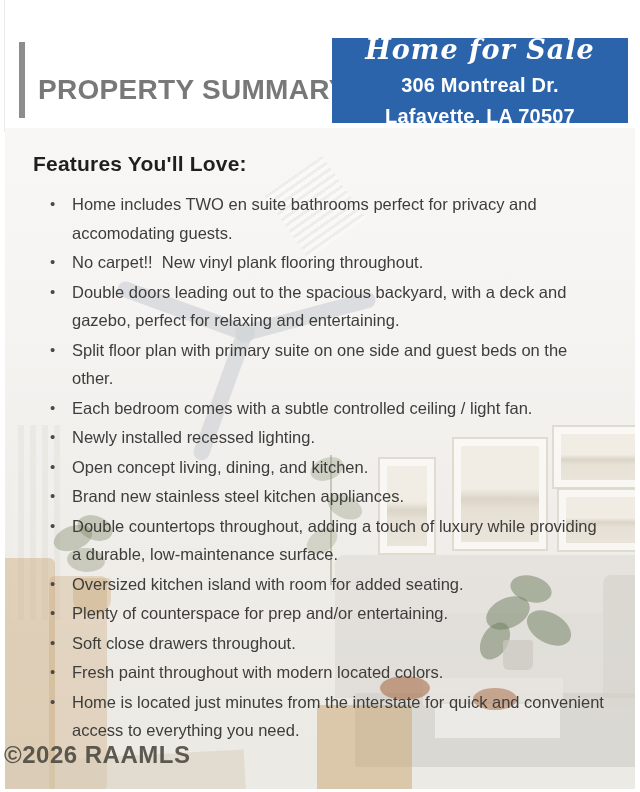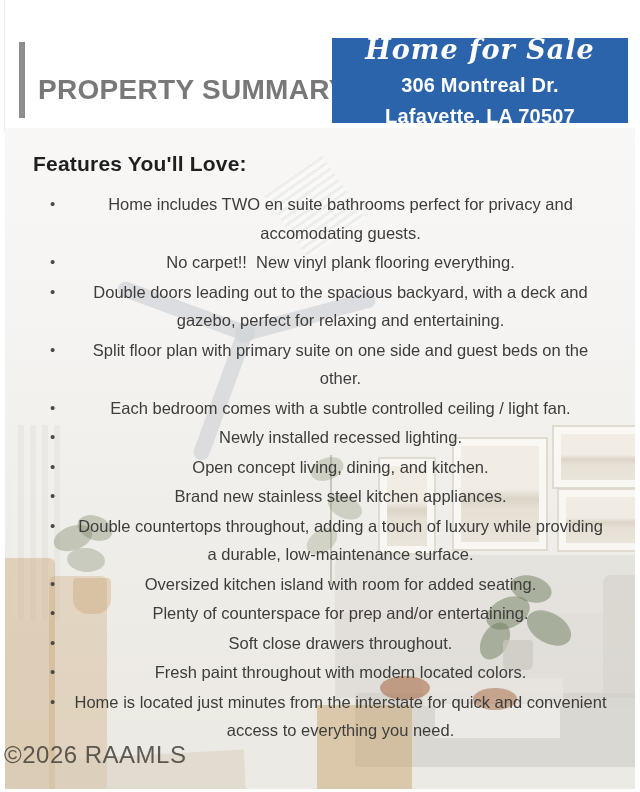--- a/index.html
+++ b/index.html
@@ -89,26 +89,26 @@
   .content{position:absolute;left:0;top:128px;width:640px;z-index:2;padding-left:9px;}
   .features-heading{
     margin:24px 0 0 24px;font-size:21px;font-weight:bold;color:#1f1f1f;letter-spacing:.2px;
   }
   .features-list{margin:14px 0 0 0;padding:0 0 0 41px;list-style:none;}
   .features-list li{
     display:flex;align-items:flex-start;margin-bottom:1px;
     color:#3e3d3b;font-size:16.5px;line-height:28.5px;
   }
   .bullet{width:22px;flex:none;font-size:15px;color:#4a4a4a;}
-  .item-text{width:537px;white-space:pre-wrap;text-align:center;}
+  .item-text{width:537px;white-space:pre-wrap;}
 
   
   .watermark{
     position:absolute;left:4px;top:741px;z-index:3;
-    font-size:24px;font-weight:normal;color:#49463e;opacity:.88;letter-spacing:.5px;
+    font-size:24px;font-weight:bold;color:#49463e;opacity:.88;letter-spacing:.5px;
   }
 </style>
 </head>
 <body>
 
 <div class="flyer">
 
   <div class="left-edge-line"></div>
 
   <div class="photo-bg">
@@ -172,21 +172,21 @@
 
   <div class="content">
     <h2 class="features-heading">Features You'll Love:</h2>
     <ul class="features-list">
         <li>
           <span class="bullet">•</span>
           <span class="item-text">Home includes TWO en suite bathrooms perfect for privacy and accomodating guests.</span>
         </li>
         <li>
           <span class="bullet">•</span>
-          <span class="item-text">No carpet!!  New vinyl plank flooring everything.</span>
+          <span class="item-text">No carpet!!  New vinyl plank flooring throughout.</span>
         </li>
         <li>
           <span class="bullet">•</span>
           <span class="item-text">Double doors leading out to the spacious backyard, with a deck and gazebo, perfect for relaxing and entertaining.</span>
         </li>
         <li>
           <span class="bullet">•</span>
           <span class="item-text">Split floor plan with primary suite on one side and guest beds on the other.</span>
         </li>
         <li>

